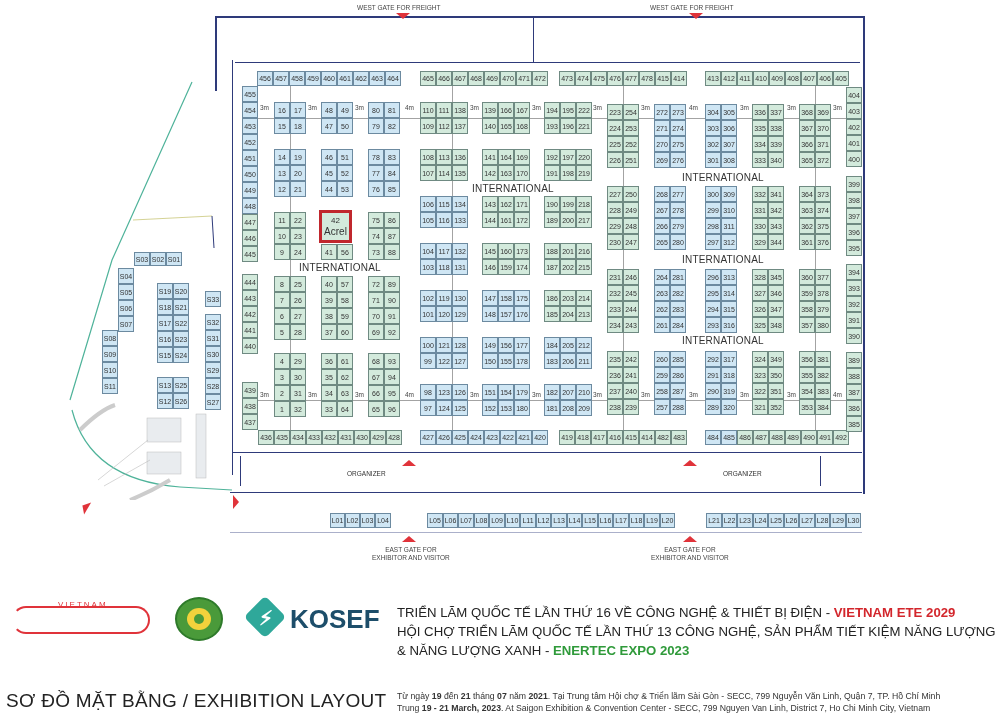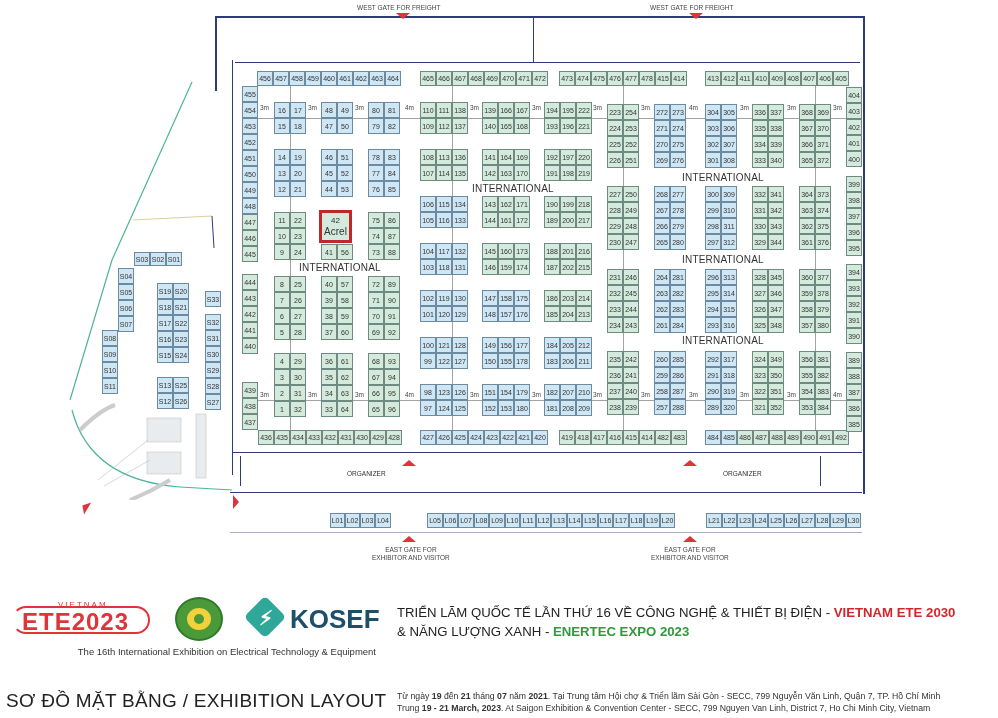--- a/index.html
+++ b/index.html
@@ -703,40 +703,39 @@
     <span>42</span>
     <span class="nm">Acrel</span>
   </div>
 </div>
 
 <div id="footer"></div>
 
 <div class="logo-ete">
   <div class="ring"></div>
   <span class="vn">VIETNAM</span>
-  <span class="ete">ETE2023</span>
 </div>
 <div class="logo-seal">
   <div class="inner">
       <div class="core"></div>
     </div>
 </div>
 <div class="logo-kosef">
   <div class="kosef-mark"></div>
   <span class="kosef-bolt">⚡︎</span>
   <span class="kosef-text">KOSEF</span>
 </div>
 
 <div class="en-lines">
-  <div>The 16th International Exhibition on  Electrical Technology &amp; Equipment</div>
 </div>
 
 <div class="layout-title">SƠ ĐỒ MẶT BẰNG / EXHIBITION LAYOUT</div>
 
 <div class="vn-titles">
-  <div><span>TRIỂN LÃM QUỐC TẾ LẦN THỨ 16 VỀ CÔNG NGHỆ &amp; THIẾT BỊ ĐIỆN - </span><span class="red">VIETNAM ETE 2030</span></div>
+  <div><span>TRIỂN LÃM QUỐC TẾ LẦN THỨ 16 VỀ CÔNG NGHỆ &amp; THIẾT BỊ ĐIỆN - </span><span class="red">VIETNAM ETE 2029</span></div>
+  <div>HỘI CHỢ TRIỂN LÃM QUỐC TẾ LẦN THỨ 13 CÔNG NGHỆ, SẢN PHẨM TIẾT KIỆM NĂNG LƯỢNG</div>
   <div><span>&amp; NĂNG LƯỢNG XANH - </span><span class="green">ENERTEC EXPO 2023</span></div>
 </div>
 
 <div class="dates">
   <div><span>Từ ngày </span><b>19</b><span> đến </span><b>21</b><span> tháng </span><b>07</b><span> năm </span><b>2021</b><span>. Tại Trung tâm Hội chợ &amp; Triển lãm Sài Gòn - SECC, 799 Nguyễn Văn Linh, Quận 7, TP. Hồ Chí Minh</span></div>
   <div><span>Trung </span><b>19 - 21 March, 2023</b><span>. At Saigon Exhibition &amp; Convention Center - SECC, 799 Nguyen Van Linh, District 7, Ho Chi Minh City, Vietnam</span></div>
 </div>
 
 </body></html>

